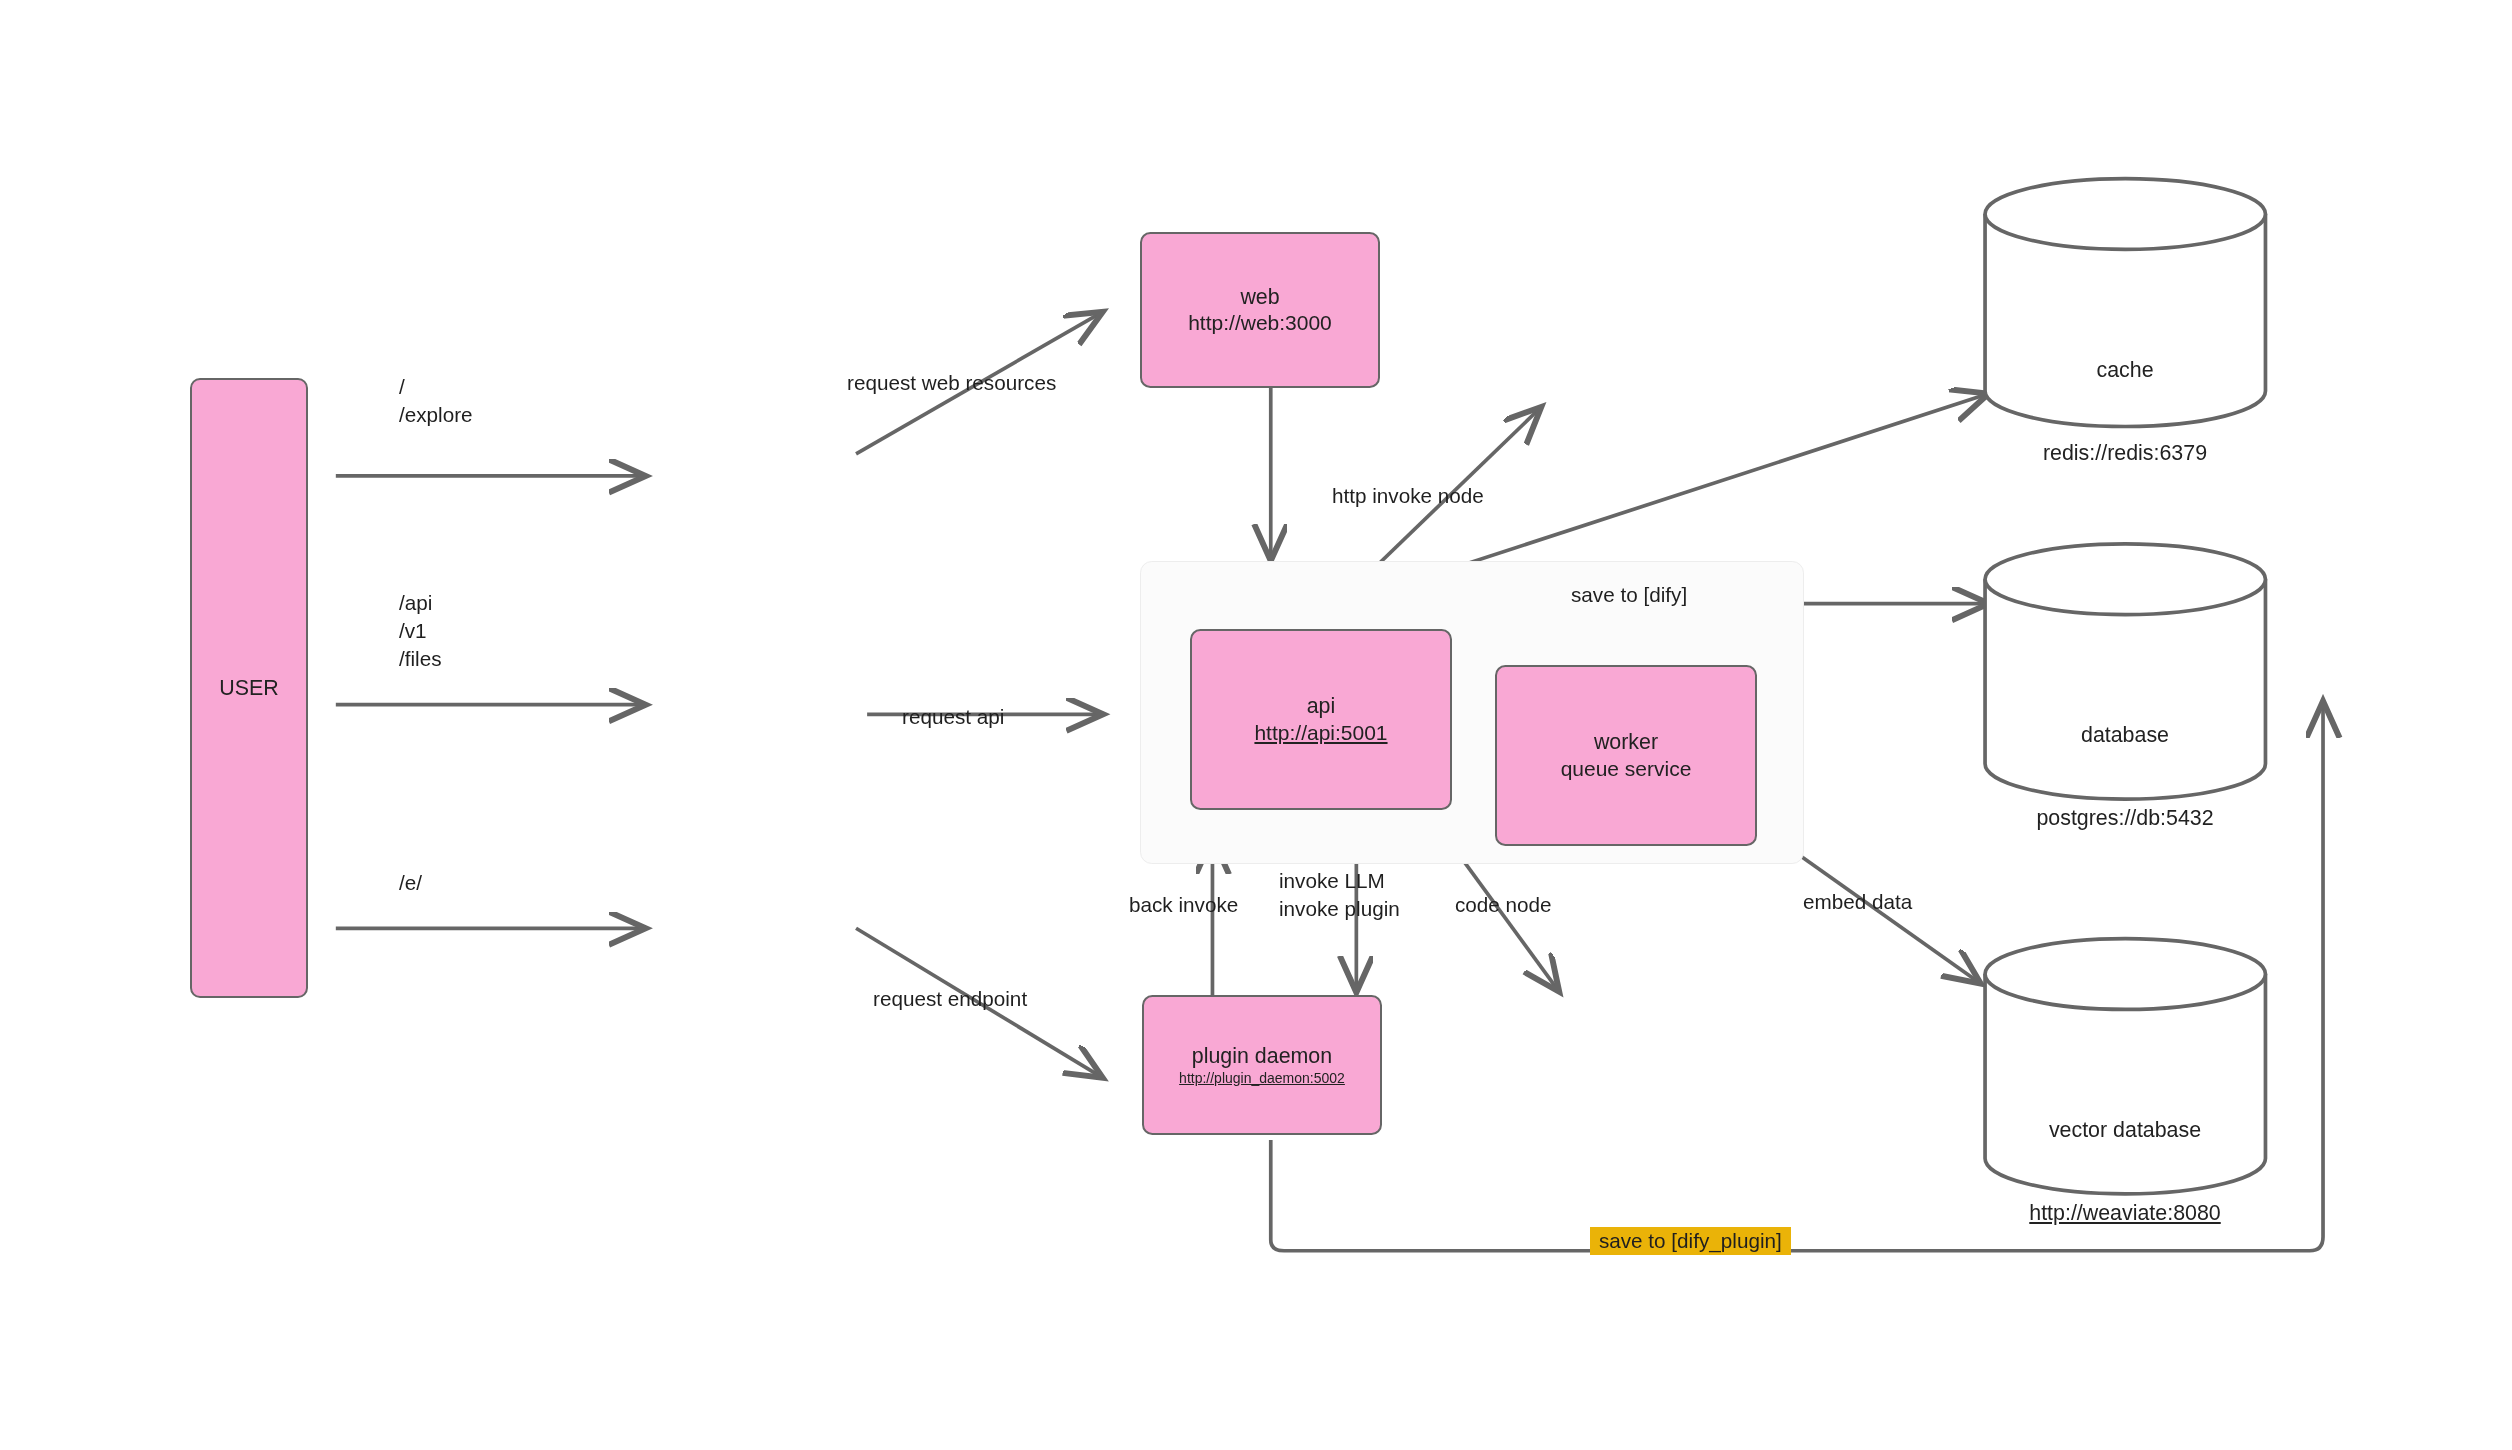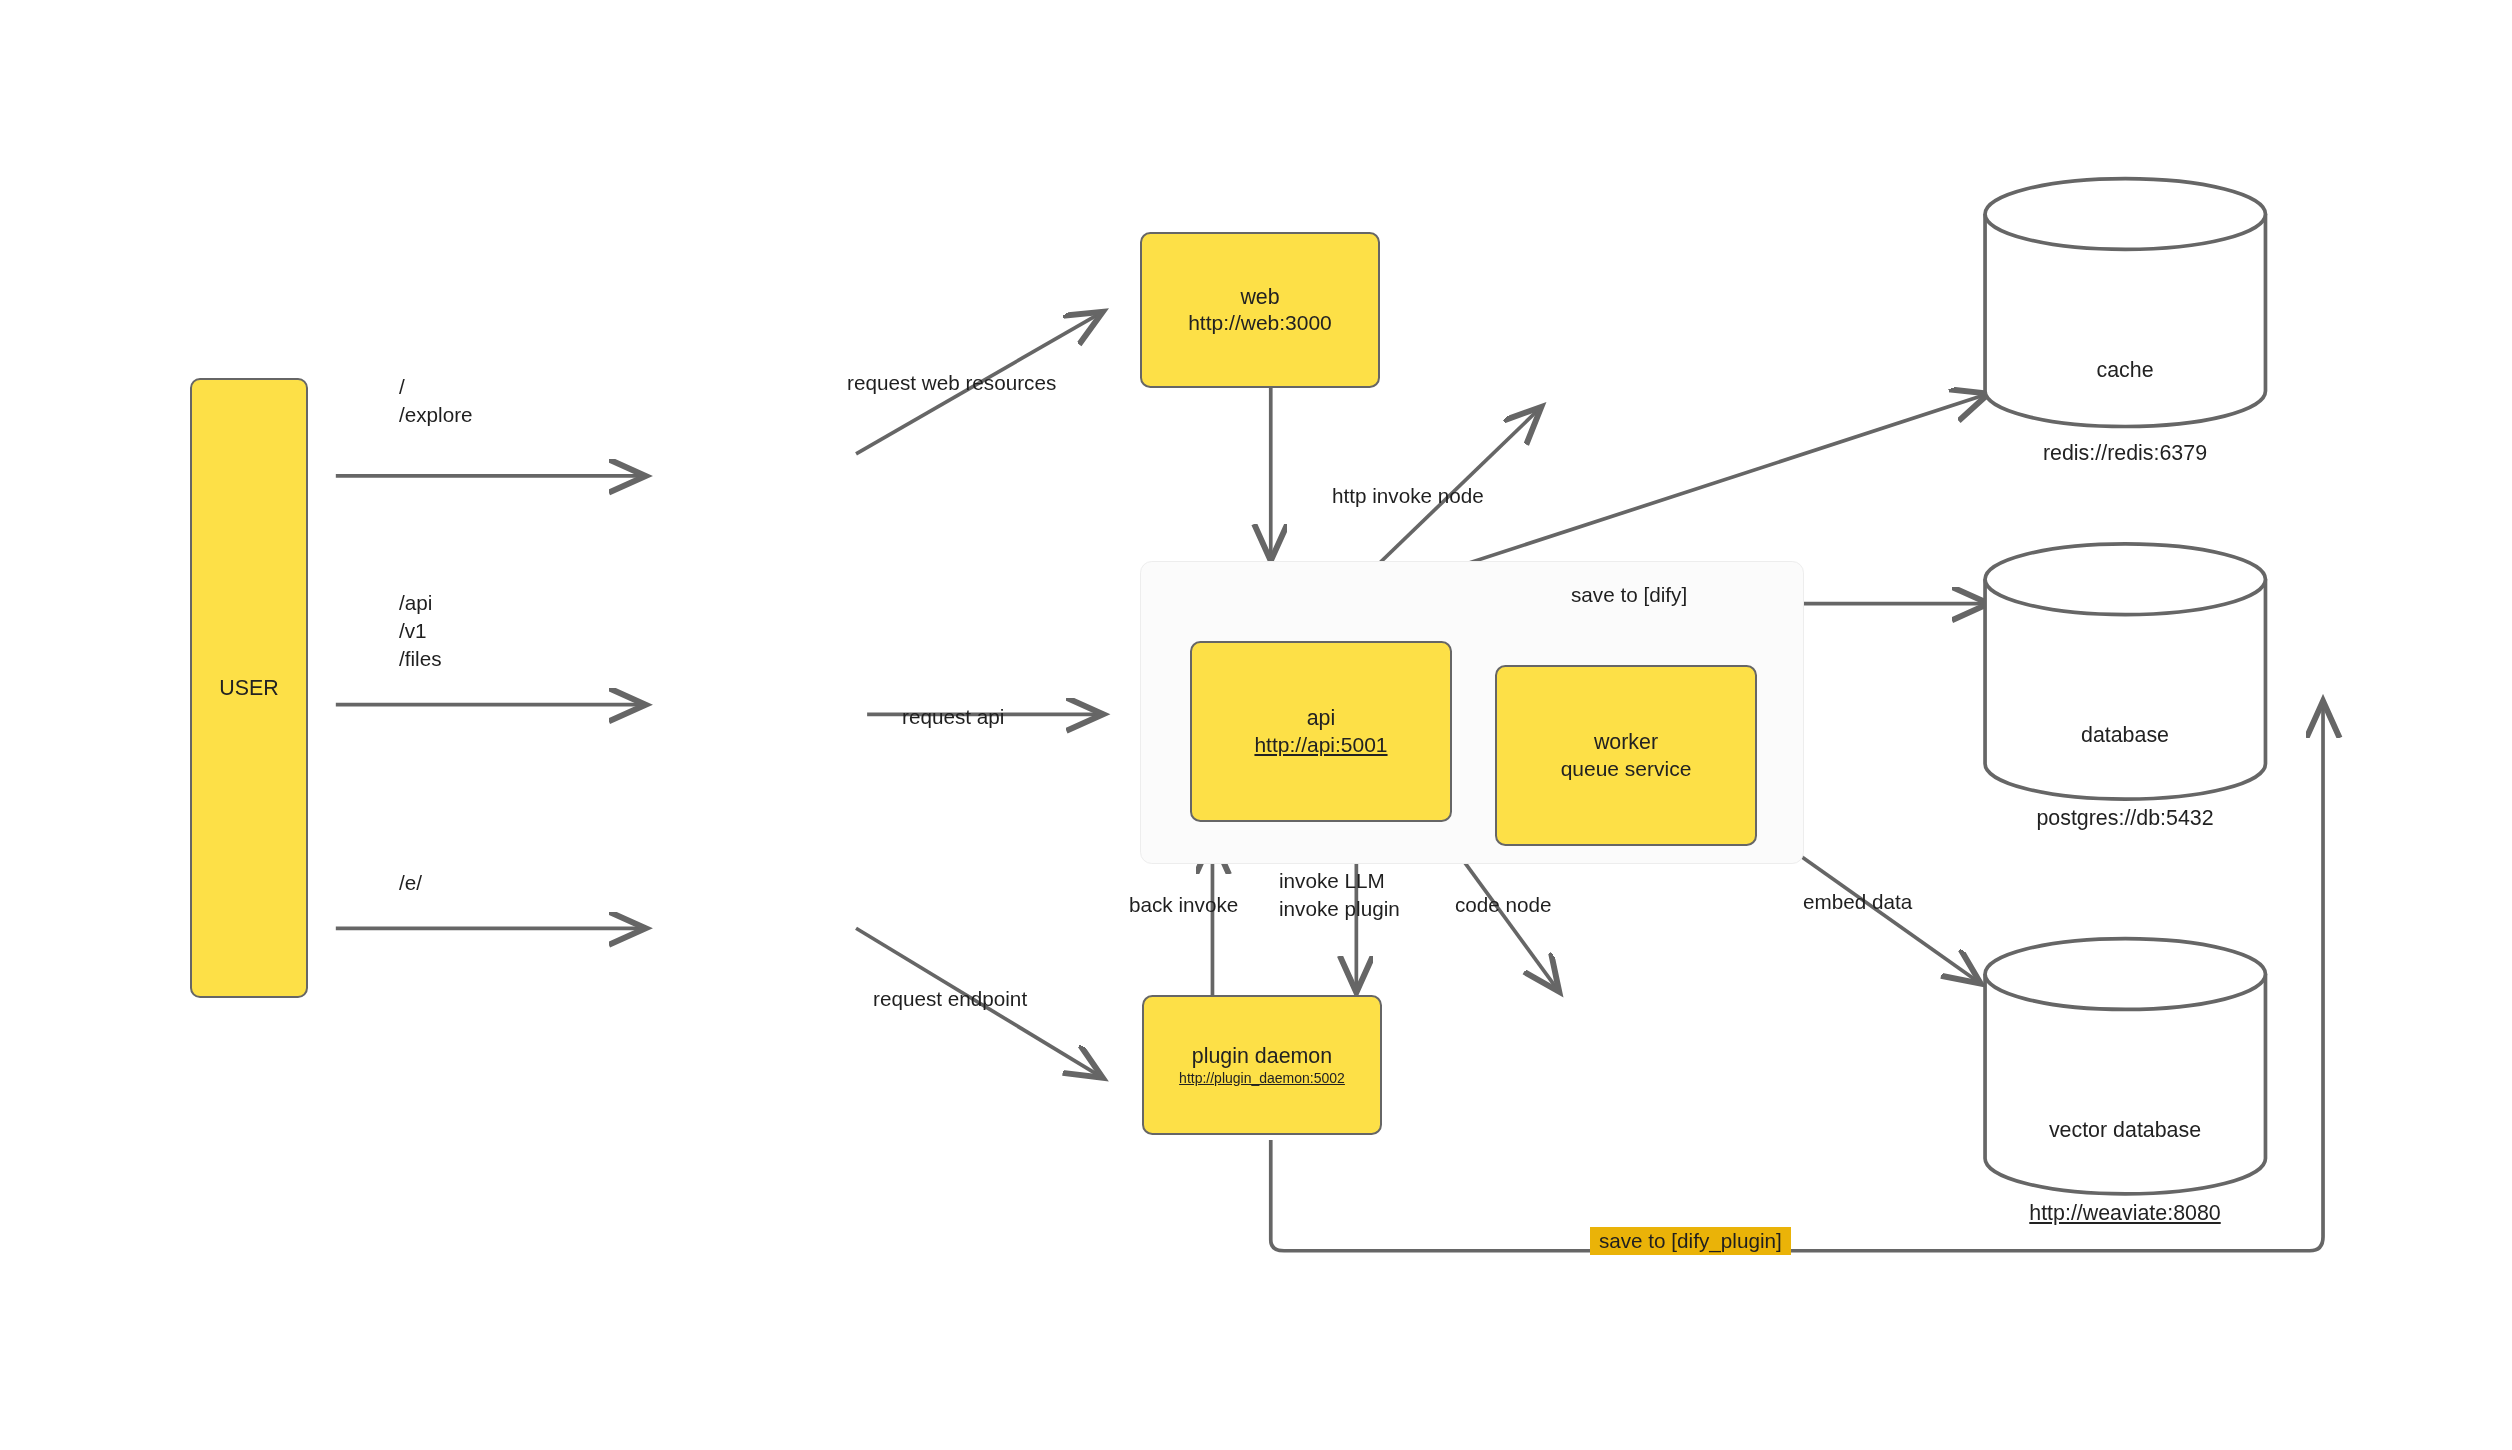--- a/index.html
+++ b/index.html
@@ -23,21 +23,21 @@
     left: 0;
     top: 0;
     width: 2512px;
     height: 1450px;
   }
   .node {
     position: absolute;
     box-sizing: border-box;
     border: 2.2px solid #666666;
     border-radius: 10.3px;
-    background: #fde047;
+    background: #f9a8d4;
     display: flex;
     flex-direction: column;
     align-items: center;
     justify-content: center;
     text-align: center;
     color: #222222;
   }
   .node .title {
     font-size: 21.4px;
     line-height: 1.25;
@@ -128,21 +128,21 @@
     <span class="title vert-label">USER</span>
   </div>
 
 
   <div class="node" style="left:1140px; top:232px; width:240px; height:156px;">
     <span class="title">web</span>
     <span class="sub">http://web:3000</span>
   </div>
 
 
-  <div class="node" style="left:1190px; top:629px; width:262px; height:181px;margin-top:12px;">
+  <div class="node" style="left:1190px; top:629px; width:262px; height:181px;">
     <span class="title">api</span>
     <span class="sub underline">http://api:5001</span>
   </div>
 
   <div class="node" style="left:1495px; top:665px; width:262px; height:181px;">
     <span class="title">worker</span>
     <span class="sub">queue service</span>
   </div>
 
   <div class="node" style="left:1142px; top:995px; width:240px; height:140px;">

